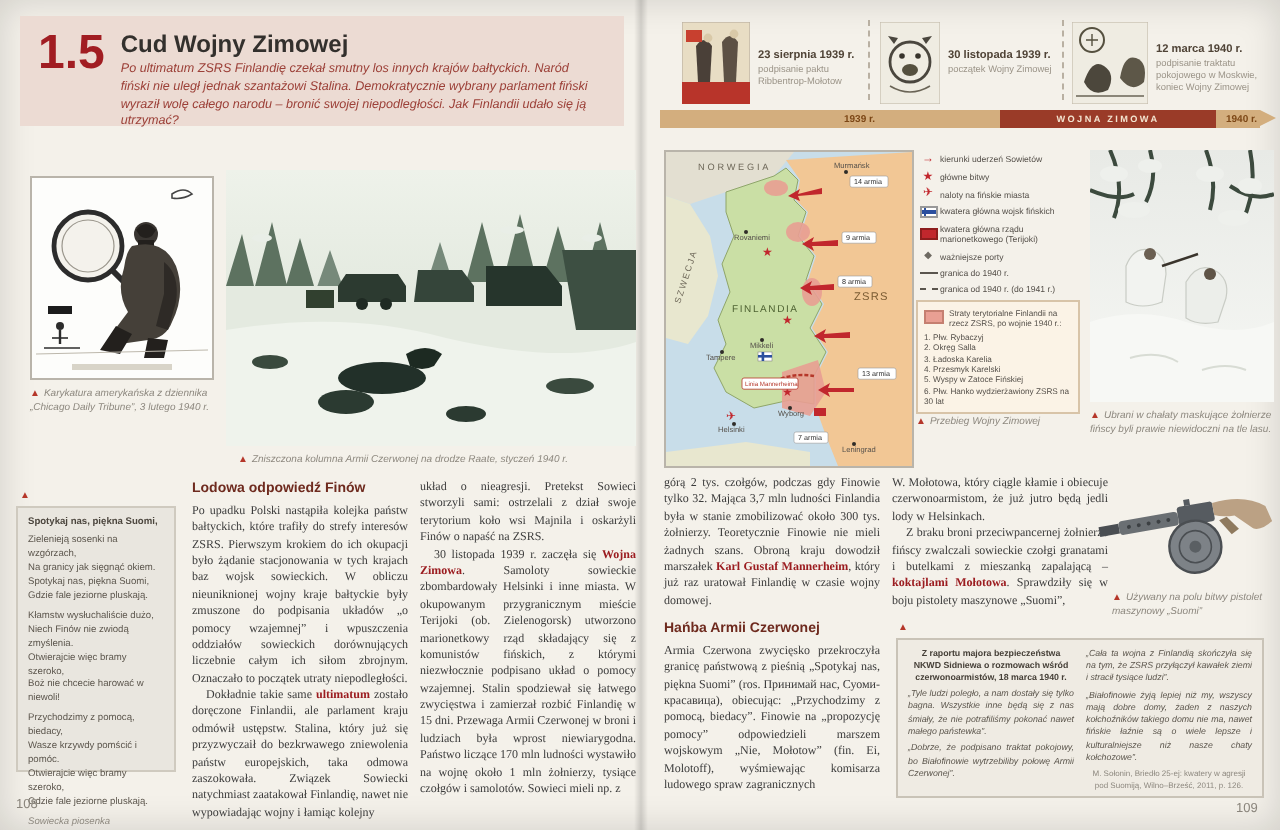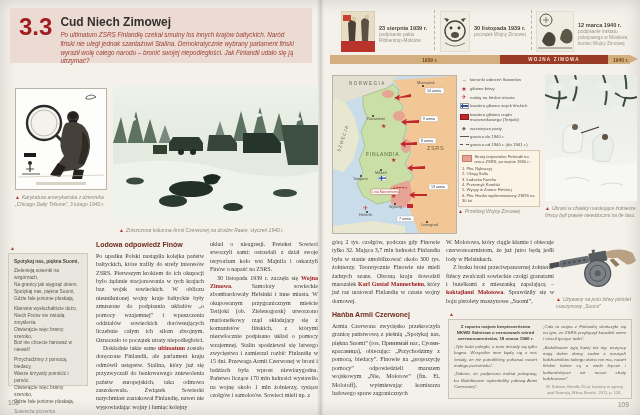--- a/index.html
+++ b/index.html
@@ -71,23 +71,23 @@
   .rp-q{font-style:italic;margin:0 0 2.5px 0;text-align:justify;}
   .rp-src{font-size:4px;color:#8d887f;text-align:center;margin-top:2px;line-height:1.3;}
 </style>
 </head>
 <body>
 
 <div class="spread">
   <div class="gutter"></div>
 
   <div class="band">
-    <div class="sec-num">3.3</div>
+    <div class="sec-num">1.5</div>
     <div>
-      <h1 class="band-title">Cud Niech Zimowej</h1>
+      <h1 class="band-title">Cud Wojny Zimowej</h1>
       <p class="band-intro">Po ultimatum ZSRS Finlandię czekał smutny los innych krajów bałtyckich. Naród fiński nie uległ jednak szantażowi Stalina. Demokratycznie wybrany parlament fiński wyraził wolę całego narodu – bronić swojej niepodległości. Jak Finlandii udało się ją utrzymać?</p>
     </div>
   </div>
 
   <div class="fig" style="left:15px;top:88px;">
     <svg class="frame" width="90" height="100" viewBox="0 0 90 100">
       <rect x="0" y="0" width="90" height="100" fill="#fdfdfb"></rect>
       <path d="M70,8 q6,-4 10,0 q-5,3 -10,2 z" fill="none" stroke="#444" stroke-width="0.8"></path>
       <circle cx="28" cy="34" r="17" fill="#f4f2ec" stroke="#2c2c2c" stroke-width="2.4"></circle>
       <circle cx="28" cy="34" r="13" fill="none" stroke="#9a968c" stroke-width="0.6"></circle>

